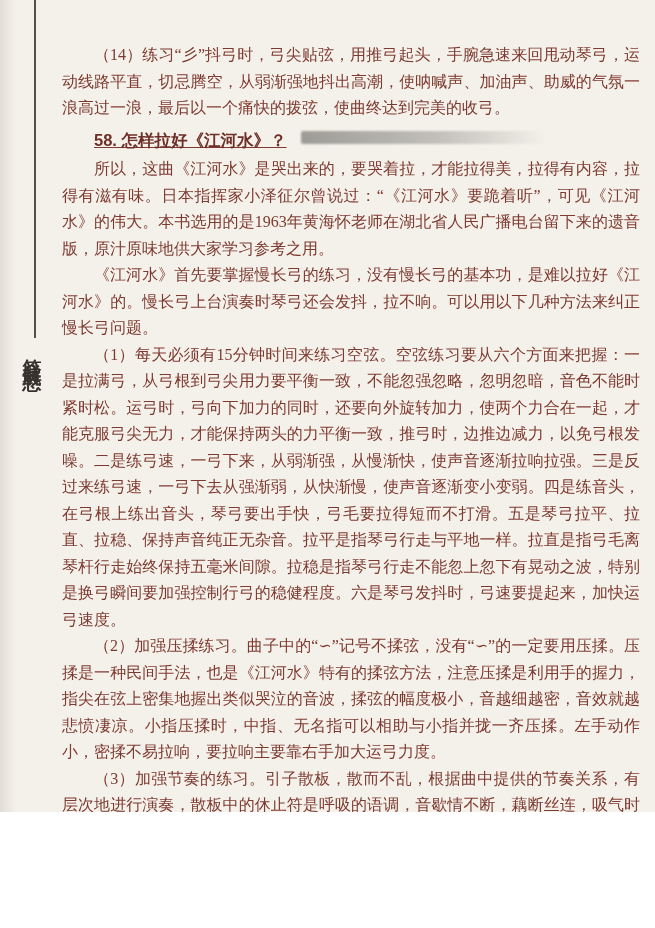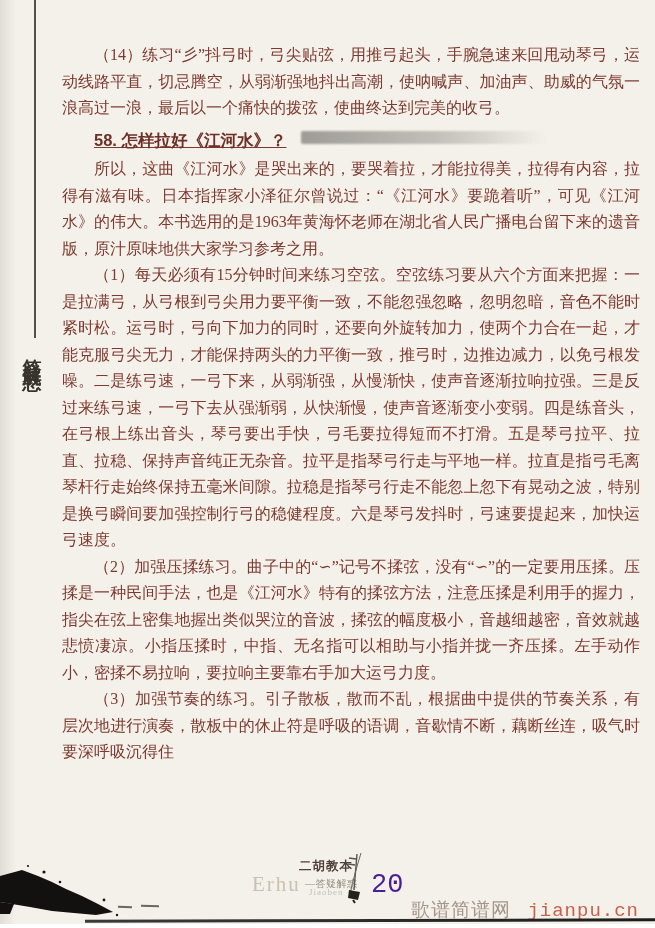--- a/index.html
+++ b/index.html
@@ -1,18 +1,18 @@
 <!DOCTYPE html>
 <html lang="zh"><head>
 <meta charset="utf-8">
 <style>
   html,body{margin:0;padding:0;}
   .page{
     position:relative;
-    width:655px;height:924px;
+    width:655px;height:812px;
     background:#f4f1ea;
     overflow:hidden;
     font-family:"Liberation Serif","DejaVu Serif",serif;
   }
   .gutter-shade{
     position:absolute;left:0;top:0;width:16px;height:100%;
     background:linear-gradient(to right,rgba(60,50,40,.10),rgba(60,50,40,0));
     pointer-events:none;
   }
   .sidebar-rule{
@@ -92,20 +92,21 @@
 
   <div class="sidebar-rule"></div>
   <div class="sidebar-label">答疑解惑</div>
 
   <div class="content">
     <p>（14）练习“彡”抖弓时，弓尖贴弦，用推弓起头，手腕急速来回甩动琴弓，运动线路平直，切忌腾空，从弱渐强地抖出高潮，使呐喊声、加油声、助威的气氛一浪高过一浪，最后以一个痛快的拨弦，使曲终达到完美的收弓。</p>
     <div class="heading-row">
       <span class="heading">58. 怎样拉好《江河水》？</span><span class="smudge"></span>
     </div>
     <p>所以，这曲《江河水》是哭出来的，要哭着拉，才能拉得美，拉得有内容，拉得有滋有味。日本指挥家小泽征尔曾说过：“《江河水》要跪着听”，可见《江河水》的伟大。本书选用的是1963年黄海怀老师在湖北省人民广播电台留下来的遗音版，原汁原味地供大家学习参考之用。</p>
+    <p>《江河水》首先要掌握慢长弓的练习，没有慢长弓的基本功，是难以拉好《江河水》的。慢长弓上台演奏时琴弓还会发抖，拉不响。可以用以下几种方法来纠正慢长弓问题。</p>
     <p>（1）每天必须有15分钟时间来练习空弦。空弦练习要从六个方面来把握：一是拉满弓，从弓根到弓尖用力要平衡一致，不能忽强忽略，忽明忽暗，音色不能时紧时松。运弓时，弓向下加力的同时，还要向外旋转加力，使两个力合在一起，才能克服弓尖无力，才能保持两头的力平衡一致，推弓时，边推边减力，以免弓根发噪。二是练弓速，一弓下来，从弱渐强，从慢渐快，使声音逐渐拉响拉强。三是反过来练弓速，一弓下去从强渐弱，从快渐慢，使声音逐渐变小变弱。四是练音头，在弓根上练出音头，琴弓要出手快，弓毛要拉得短而不打滑。五是琴弓拉平、拉直、拉稳、保持声音纯正无杂音。拉平是指琴弓行走与平地一样。拉直是指弓毛离琴杆行走始终保持五毫米间隙。拉稳是指琴弓行走不能忽上忽下有晃动之波，特别是换弓瞬间要加强控制行弓的稳健程度。六是琴弓发抖时，弓速要提起来，加快运弓速度。</p>
     <p>（2）加强压揉练习。曲子中的“∽”记号不揉弦，没有“∽”的一定要用压揉。压揉是一种民间手法，也是《江河水》特有的揉弦方法，注意压揉是利用手的握力，指尖在弦上密集地握出类似哭泣的音波，揉弦的幅度极小，音越细越密，音效就越悲愤凄凉。小指压揉时，中指、无名指可以相助与小指并拢一齐压揉。左手动作小，密揉不易拉响，要拉响主要靠右手加大运弓力度。</p>
     <p>（3）加强节奏的练习。引子散板，散而不乱，根据曲中提供的节奏关系，有层次地进行演奏，散板中的休止符是呼吸的语调，音歇情不断，藕断丝连，吸气时要深呼吸沉得住</p>
   </div>
 
   <div class="book-title">二胡教本</div>
   <div class="book-en">Erhu</div>
   <div class="book-section-small">—答疑解惑</div>
   <div class="book-pinyin">Jiaoben</div>
 

